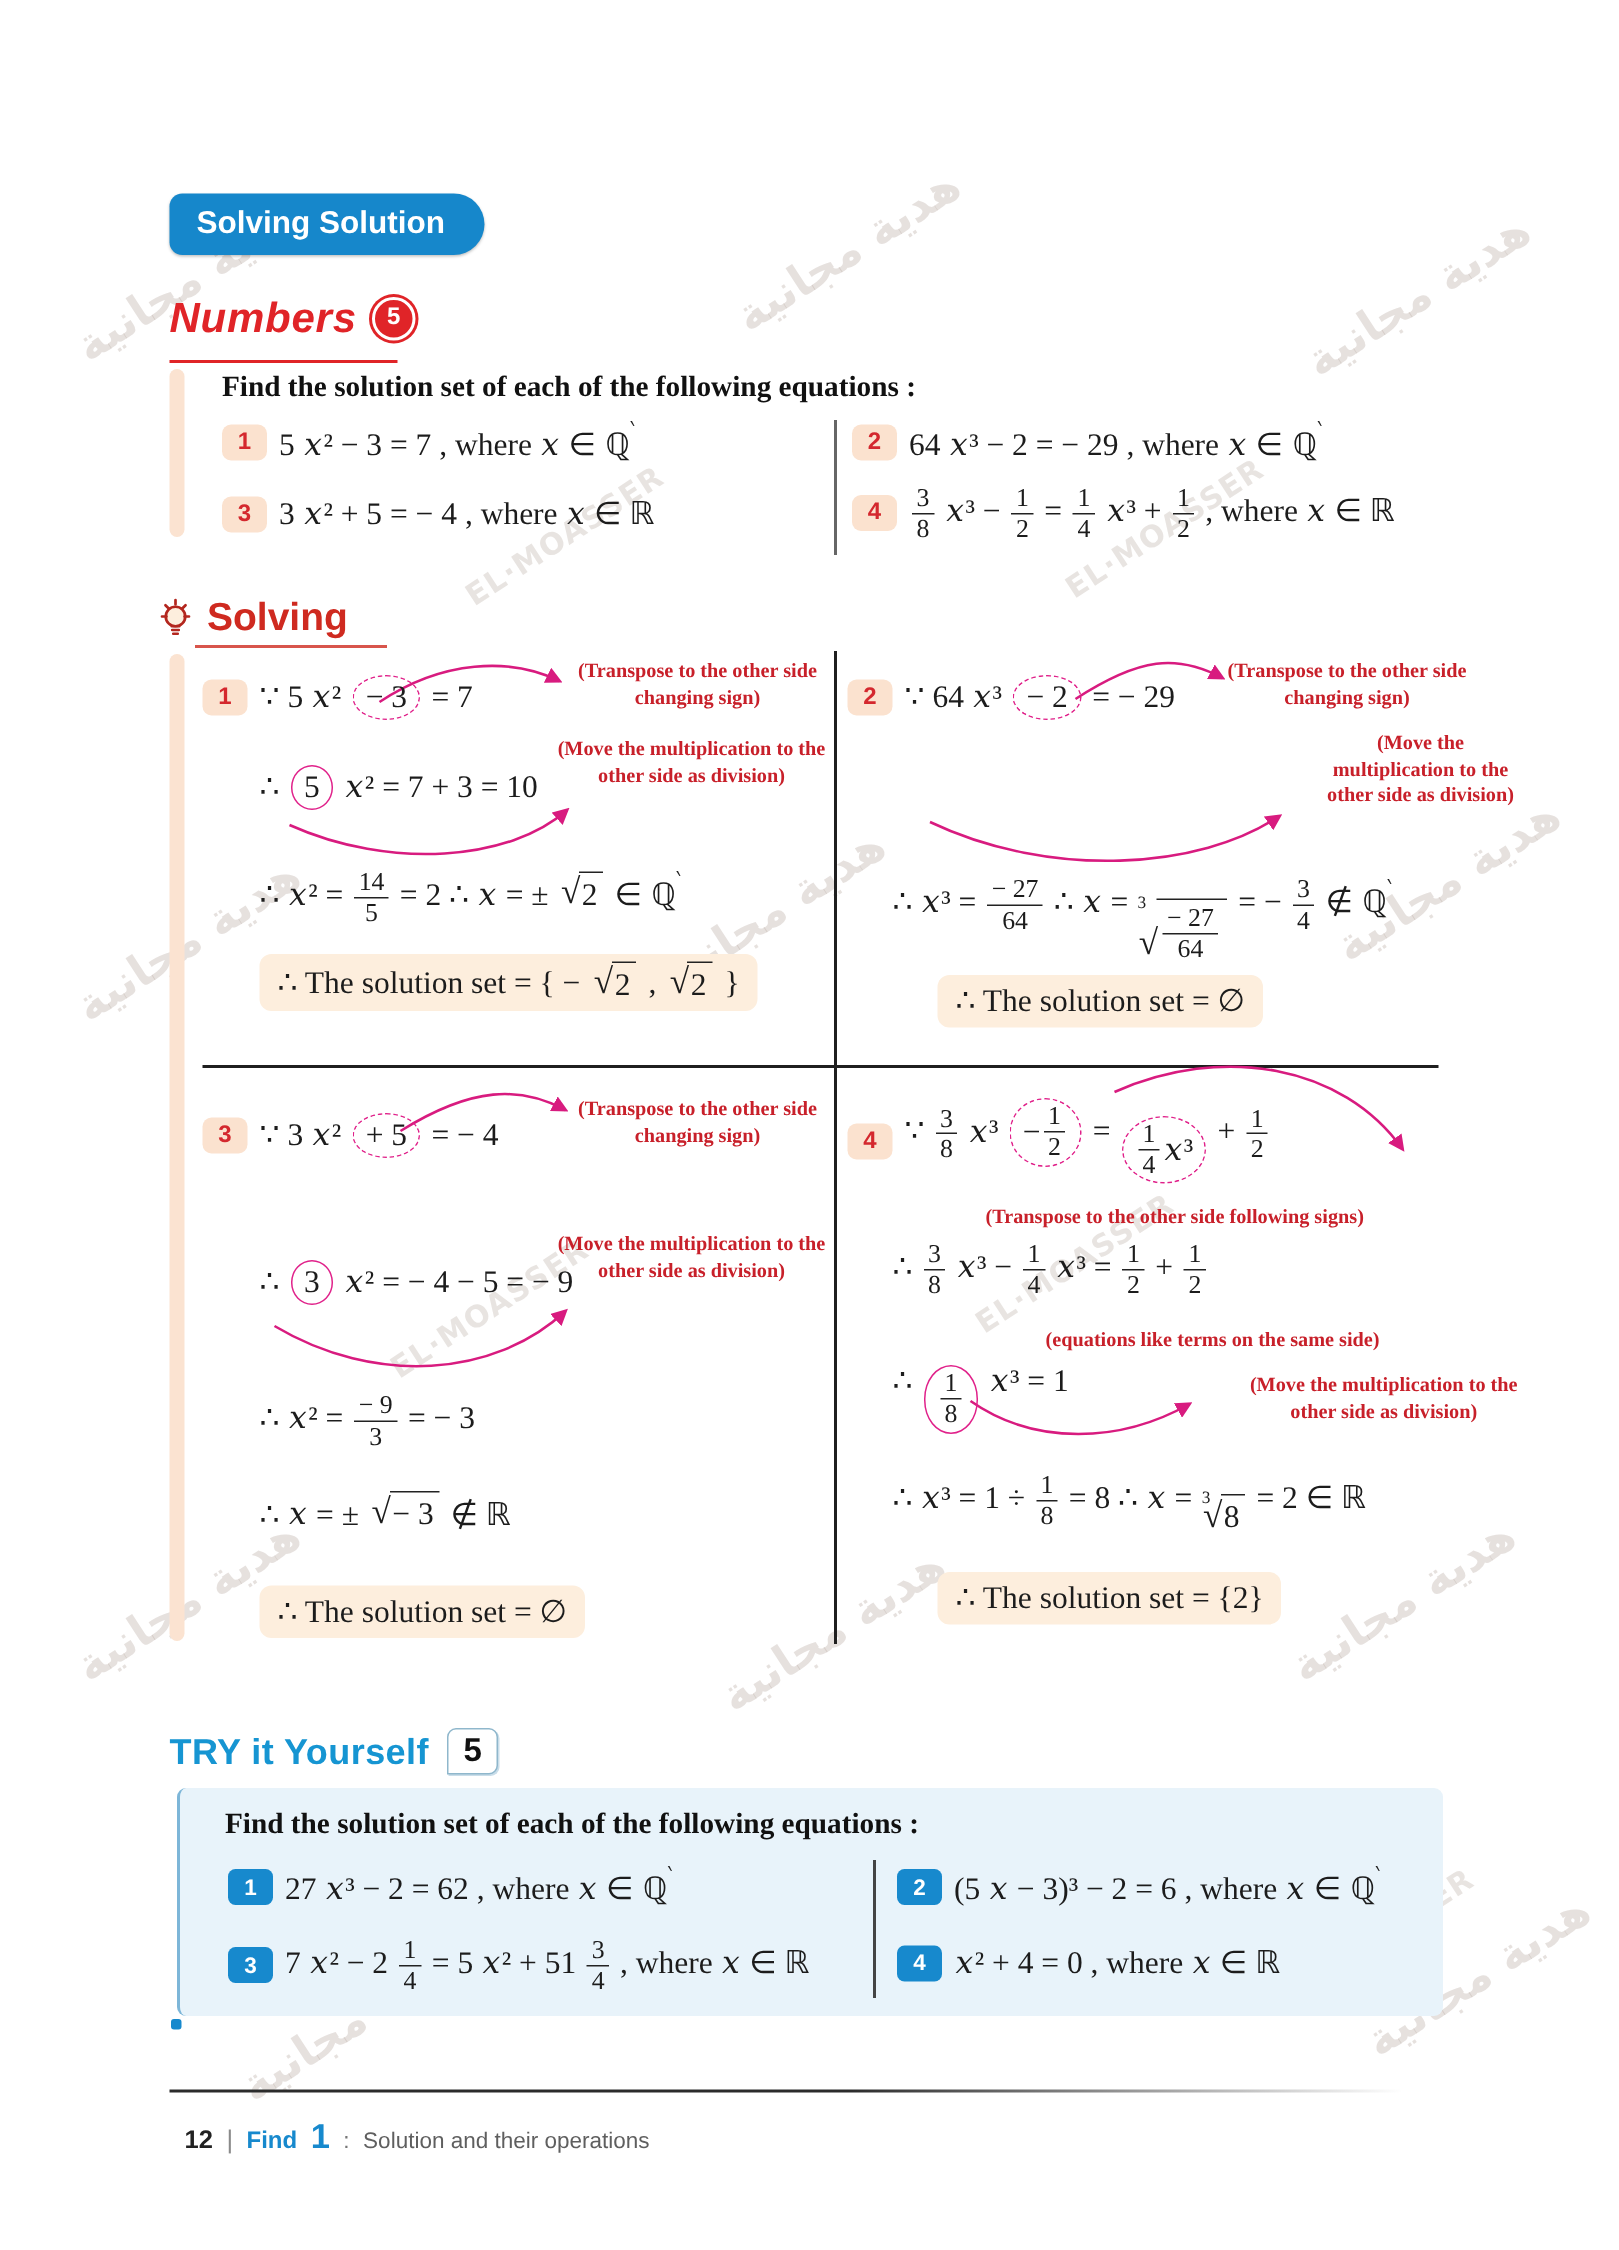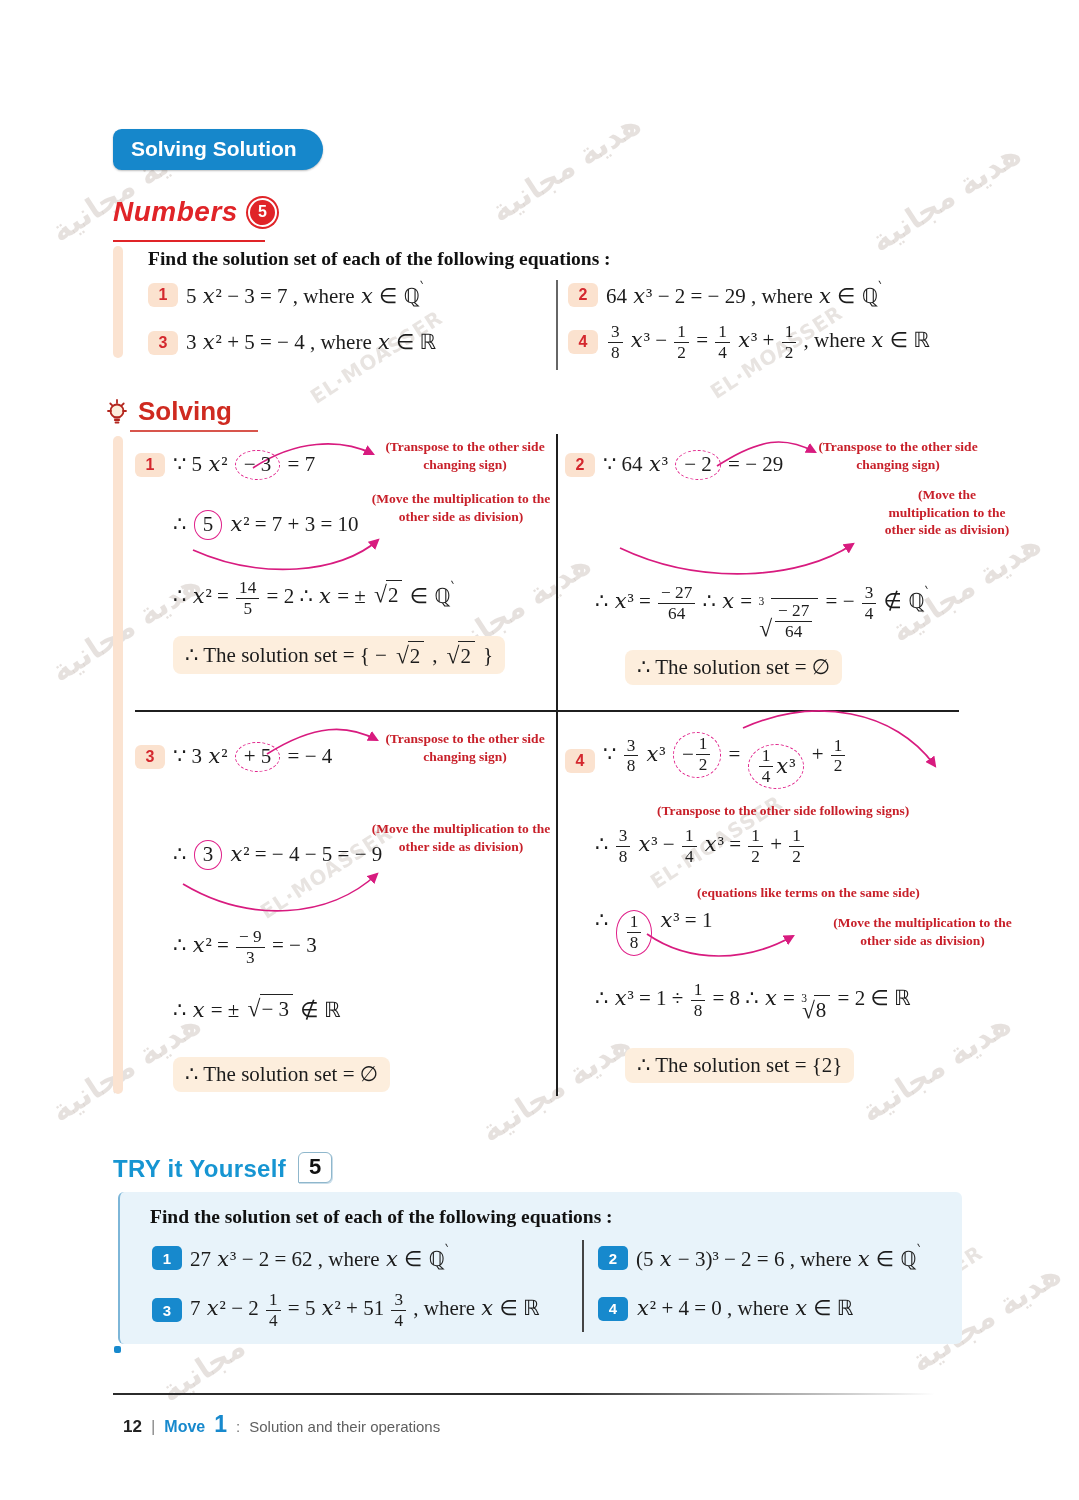--- a/index.html
+++ b/index.html
@@ -361,19 +361,19 @@
       <span><span class="vx">x</span>² + 4 = 0 , where <span class="vx">x</span> ∈ ℝ</span>
     </div>
     <div class="divider" style="left:462px;top:48px;height:92px;background:#444"></div>
   </div>
   <div class="blue-dot"></div>
 
   <div class="foot-line"></div>
   <div class="footer">
     <span class="f-page">12</span>
     <span class="f-sep">|</span>
-    <span class="f-unit">Move</span>
+    <span class="f-unit">Find</span>
     <span class="f-unitnum">1</span>
     <span class="f-colon">:</span>
     <span class="f-title">Solution and their operations</span>
   </div>
 
 </div>
 
 </body></html>

